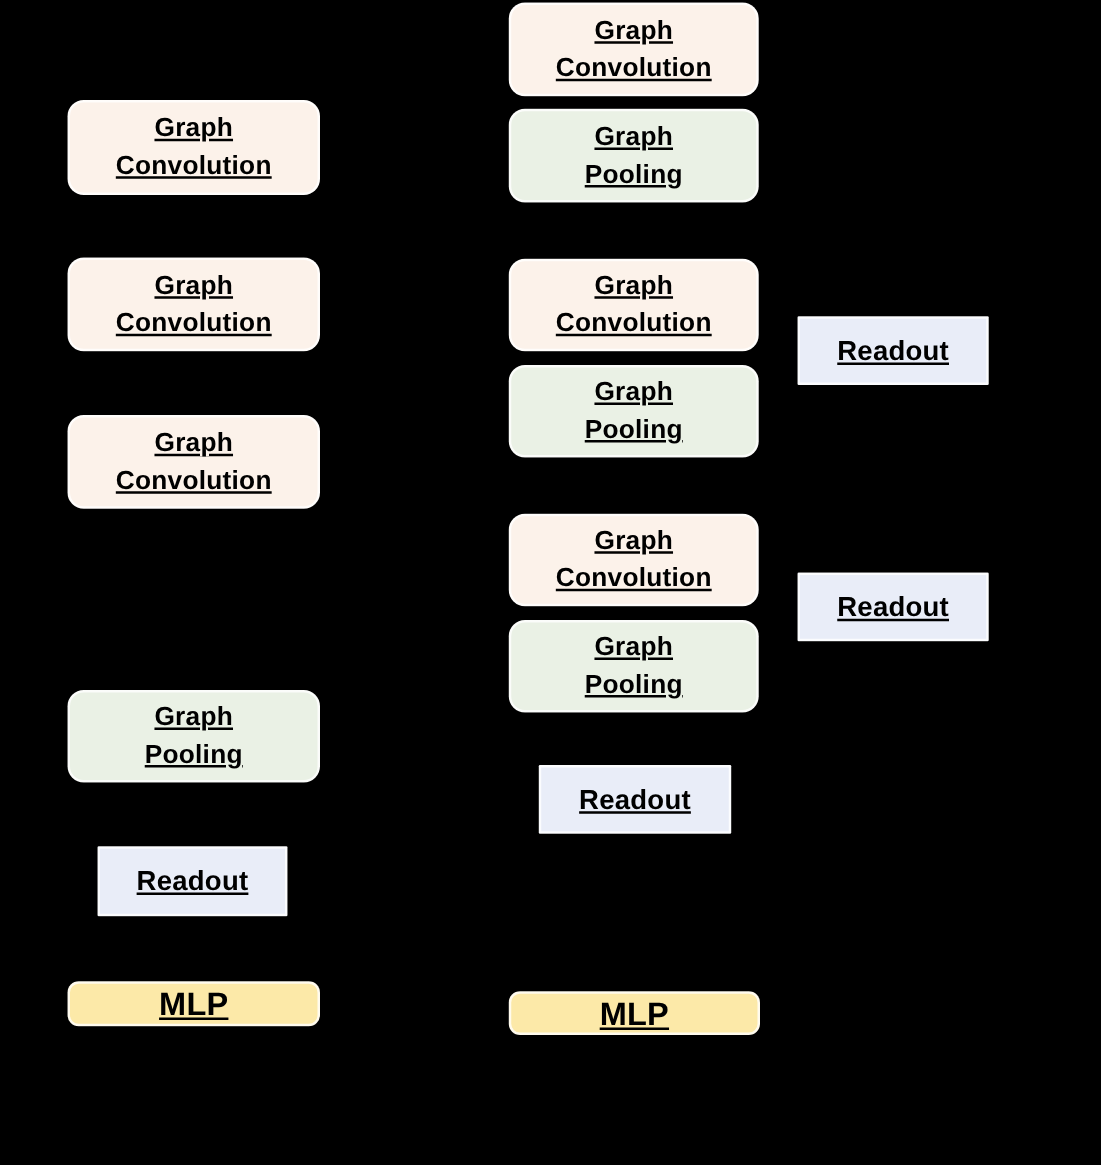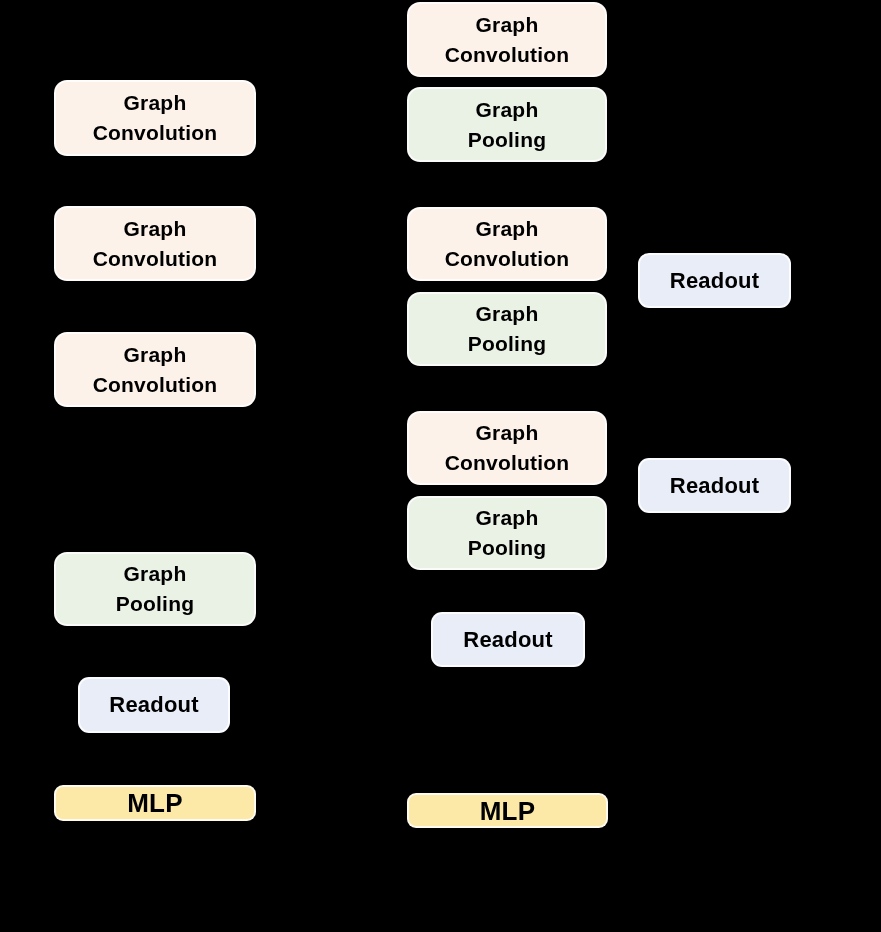--- a/index.html
+++ b/index.html
@@ -27,23 +27,24 @@
     justify-content: center;
     text-align: center;
     white-space: pre-line;
     color: #000000;
     font-weight: 700;
     font-size: 21px;
     line-height: 30px;
     border: 2px solid rgba(255,255,255,0.8);
     border-radius: 13px;
     letter-spacing: 0.2px;
+    text-decoration: underline;
   }
   .block.readout {
-    border-radius: 11px;
+    border-radius: 1px;
     font-size: 22px;
     line-height: 24px;
     text-align: center;
   }
   .block.mlp {
     border-radius: 9px;
     font-size: 26px;
     line-height: 24px;
   }
 </style>

